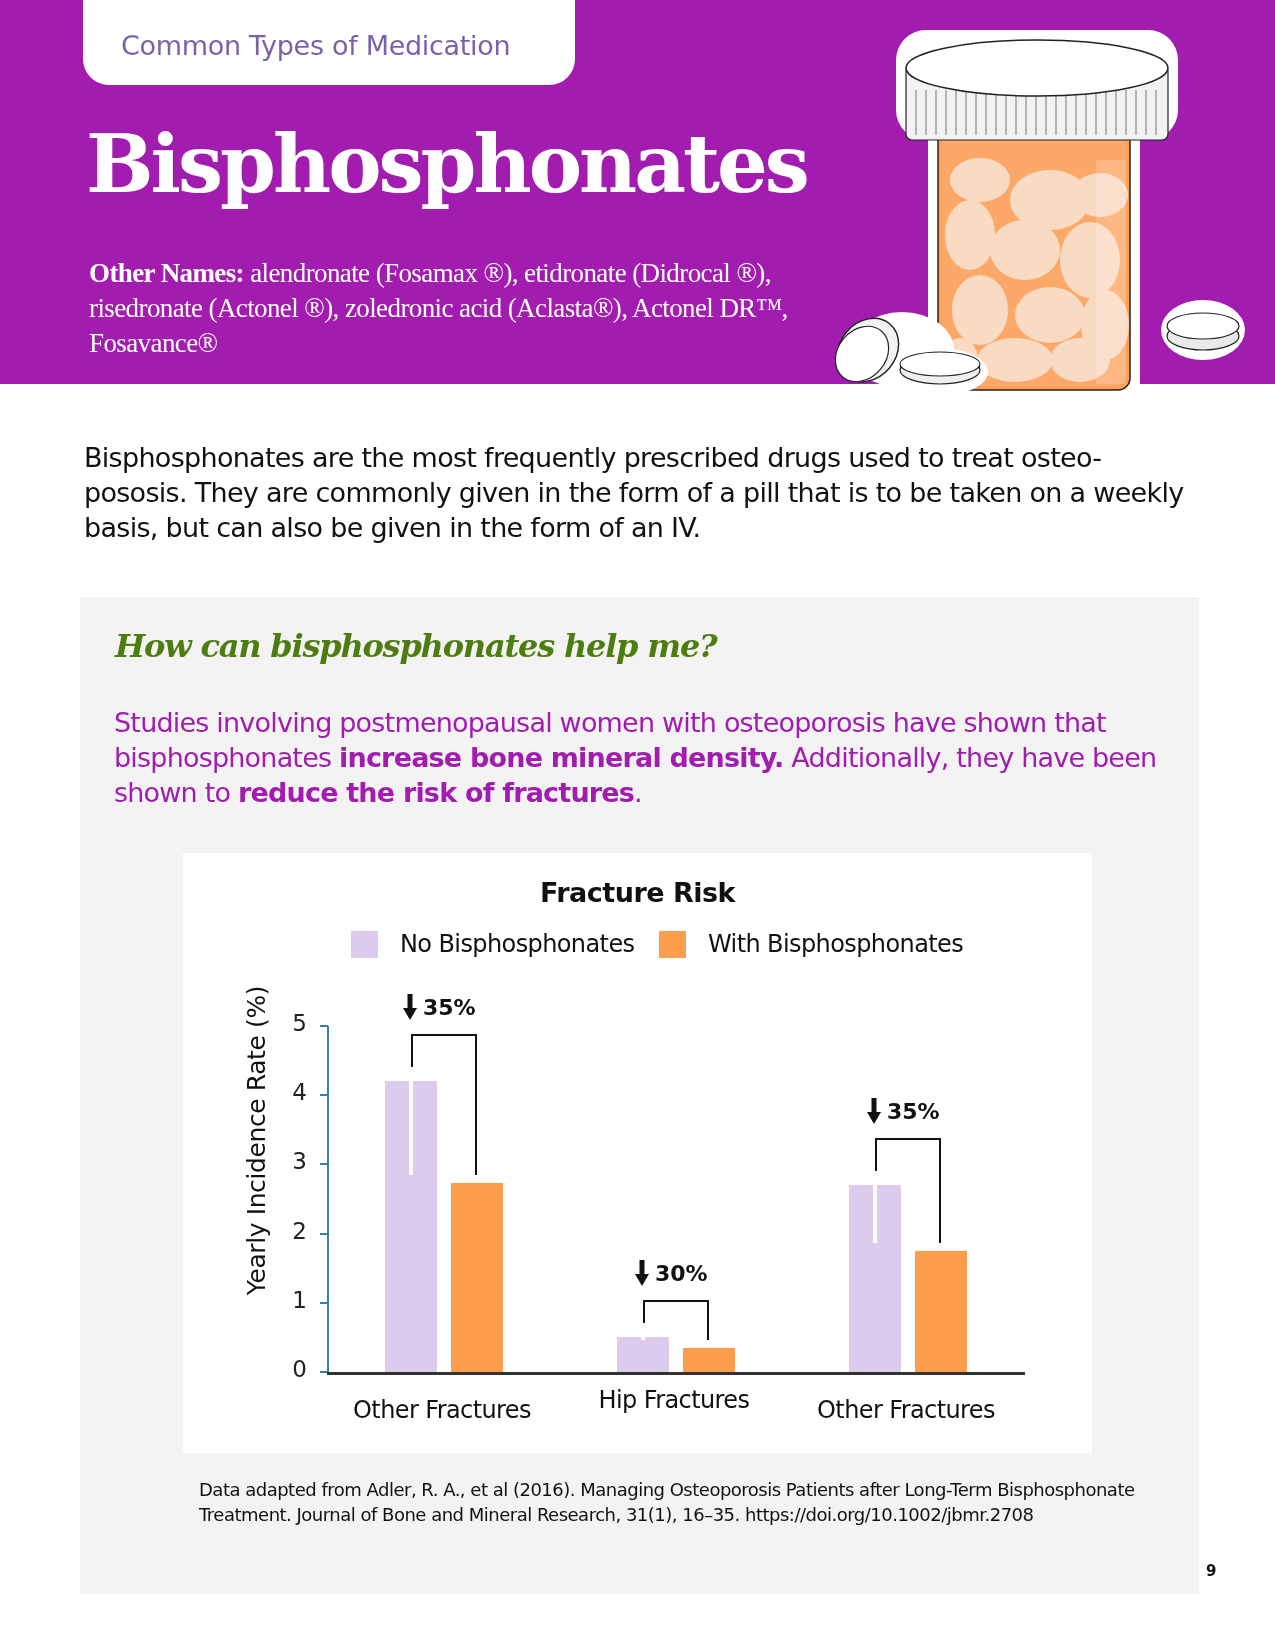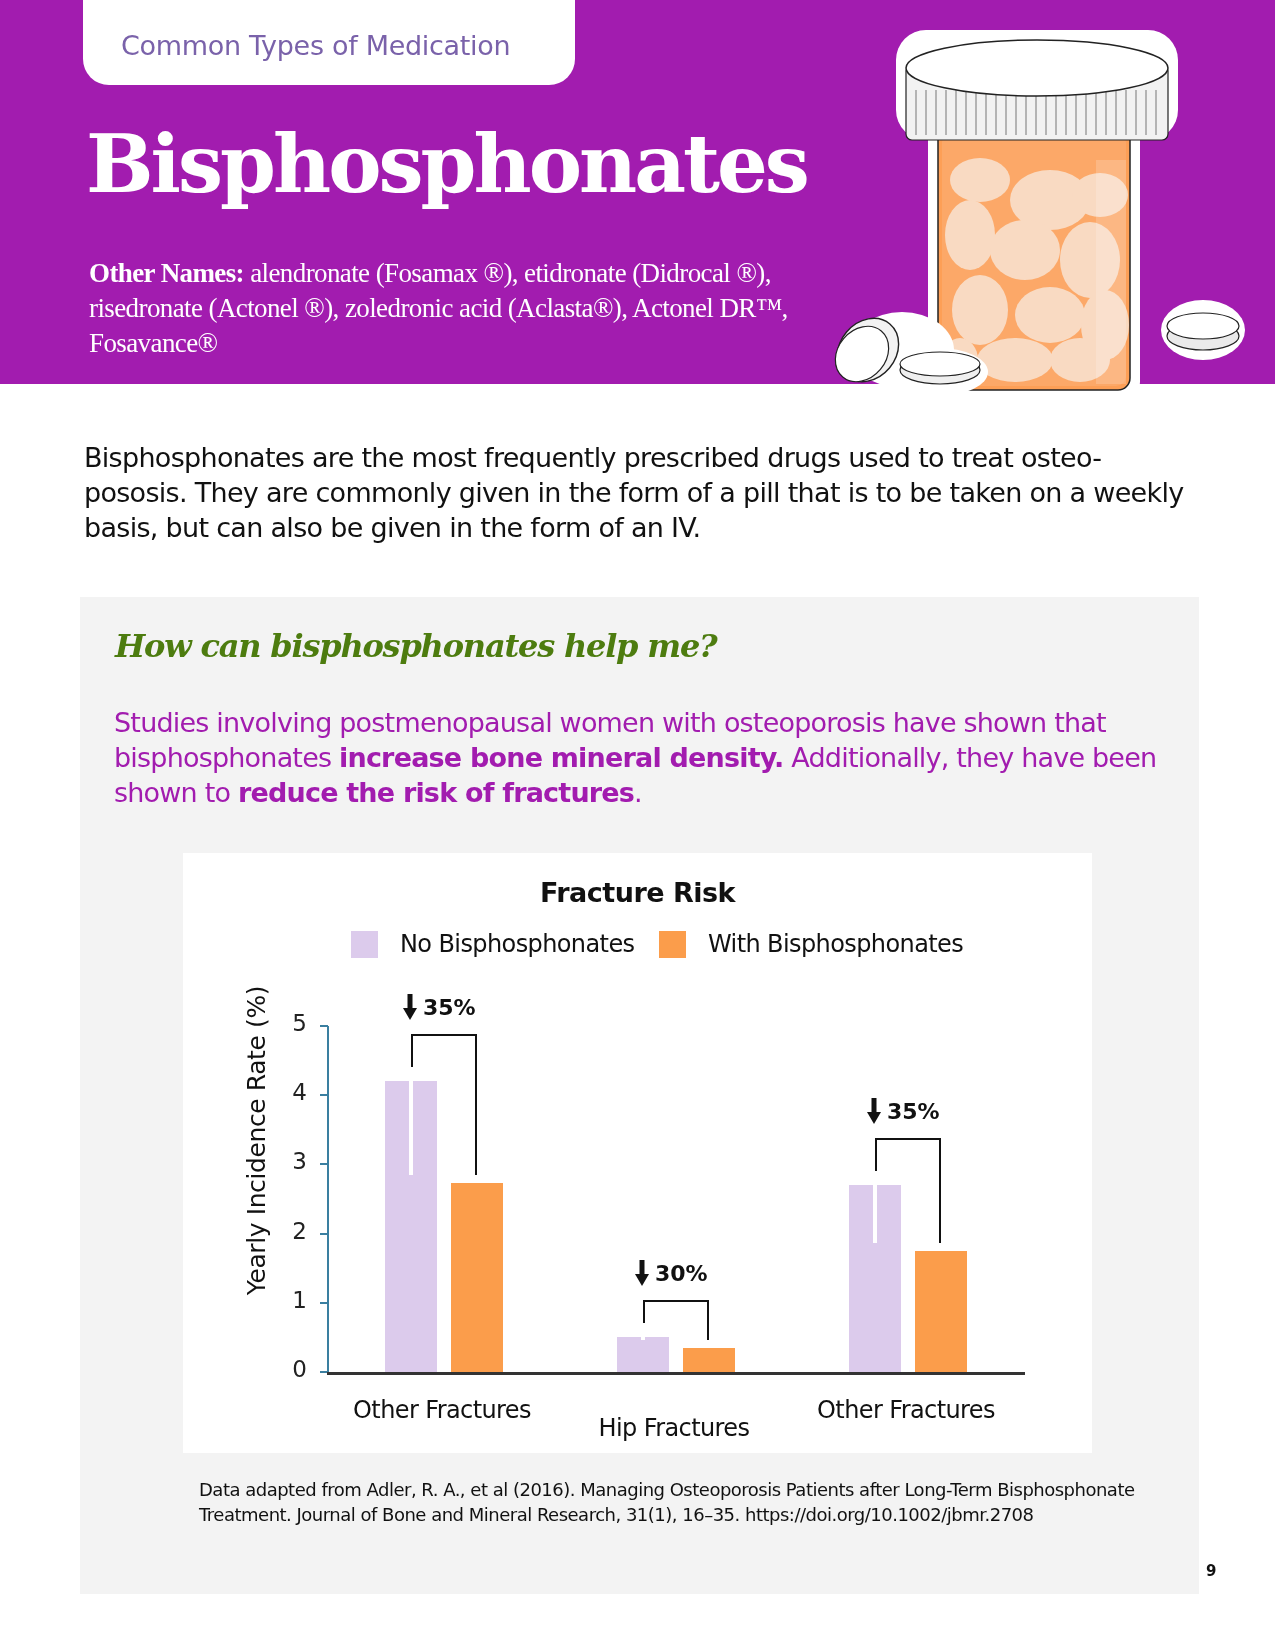--- a/index.html
+++ b/index.html
@@ -243,21 +243,21 @@
         <div class="bar" style="left: 500px; top: 494.78px; width: 52px; height: 24.22px; background: rgb(251, 157, 75);"></div>
         <div class="bracket" style="left: 460px; top: 447.4px; width: 66px; height: 39.38px;"></div>
         <div style="position: absolute; left: 458px; top: 470.4px; width: 4px; height: 16.38px; background: rgb(255, 255, 255);"></div>
         <div class="annotation" style="left: 452px; top: 407.4px;">
           <svg width="14" height="26" viewBox="0 0 14 26">
             <rect x="4.5" y="0" width="5" height="16" fill="#111"></rect>
             <polygon points="0,14 14,14 7,26" fill="#111"></polygon>
           </svg>
           <span>30%</span>
         </div>
-        <div class="x-label" style="left: 375px; top: 561px;">Hip Fractures</div>
+        <div class="x-label" style="left: 375px; top: 533px;">Hip Fractures</div>
         <div class="bar" style="left: 666px; top: 332.16px; width: 52px; height: 186.84px; background: rgb(220, 203, 236);"></div>
         <div class="bar" style="left: 732px; top: 397.9px; width: 52px; height: 121.1px; background: rgb(251, 157, 75);"></div>
         <div class="bracket" style="left: 692px; top: 285.16px; width: 66px; height: 104.74px;"></div>
         <div style="position: absolute; left: 690px; top: 318.16px; width: 4px; height: 71.74px; background: rgb(255, 255, 255);"></div>
         <div class="annotation" style="left: 684px; top: 245.16px;">
           <svg width="14" height="26" viewBox="0 0 14 26">
             <rect x="4.5" y="0" width="5" height="16" fill="#111"></rect>
             <polygon points="0,14 14,14 7,26" fill="#111"></polygon>
           </svg>
           <span>35%</span>

